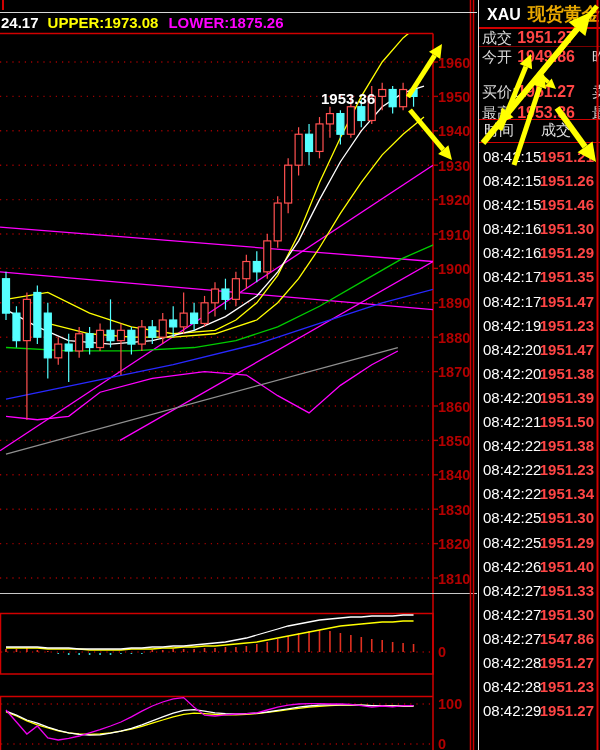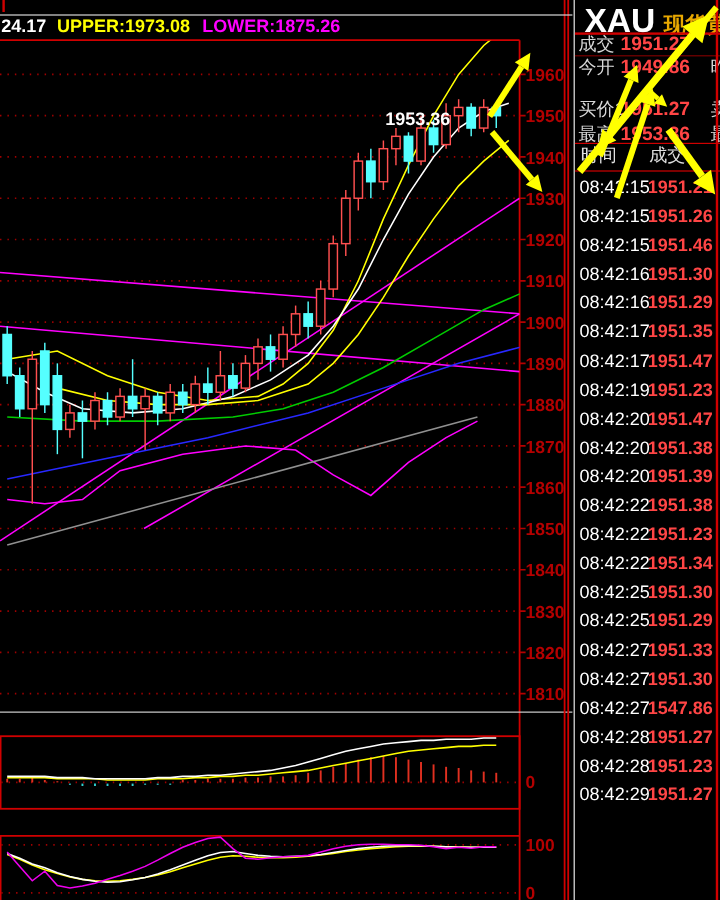--- a/index.html
+++ b/index.html
@@ -8,21 +8,21 @@
   svg{position:absolute;left:0;top:0;}
   #csvg{z-index:1;}
   #asvg{z-index:10;pointer-events:none;}
   #toptick{position:absolute;left:2px;top:0;width:2px;height:10px;background:#d00000;z-index:2;}
   #topline{position:absolute;left:0;top:12px;width:477px;height:1px;background:#d8d8d8;z-index:2;}
   #toptext{position:absolute;left:1px;top:14px;z-index:3;font-size:15px;font-weight:700;white-space:nowrap;}
   #toptext .w{color:#ffffff;} #toptext .y{color:#ffff00;margin-left:9px;} #toptext .m{color:#ff00ff;margin-left:10px;}
   #qpanel{position:absolute;left:478px;top:0;width:122px;height:750px;background:#000;z-index:4;
           border-left:1px solid #e8e8e8;box-sizing:border-box;overflow:hidden;}
   .qtitle{position:absolute;left:0;top:2px;width:100%;white-space:nowrap;}
-  .qtitle .sym{color:#fff;font-size:28px;font-weight:700;margin-left:8px;}
+  .qtitle .sym{color:#fff;font-size:16px;font-weight:700;margin-left:8px;}
   .qtitle .nm{color:#e8a800;font-size:18px;font-weight:700;margin-left:7px;}
   .hsep{position:absolute;left:0;width:100%;height:2px;background:#d00000;}
   .hsep.dark{height:1px;background:#7a0000;}
   .qrow{position:absolute;left:0;width:100%;height:18px;line-height:18px;}
   .qrow .lb{position:absolute;left:3px;color:#d8d8d8;font-size:15px;}
   .qrow .vl{position:absolute;right:25px;color:#ff4545;font-size:16px;font-weight:700;}
   .qrow .edge{position:absolute;right:0;width:8px;overflow:hidden;color:#d8d8d8;font-size:15px;}
   .lhead{position:absolute;left:0;top:121px;width:100%;height:18px;line-height:18px;color:#e0e0e0;font-size:15px;}
   .lhead .t1{position:absolute;left:5px;} .lhead .t2{position:absolute;left:62px;}
   #trades{position:absolute;left:0;top:145px;width:100%;}
@@ -323,38 +323,46 @@
         </div>
         <div class="trow">
           <span class="tm">08:42:20</span>
           <span class="pr">1951.38</span>
         </div>
         <div class="trow">
           <span class="tm">08:42:20</span>
           <span class="pr">1951.39</span>
         </div>
         <div class="trow">
+          <span class="tm">08:42:21</span>
+          <span class="pr">1951.50</span>
+        </div>
+        <div class="trow">
           <span class="tm">08:42:22</span>
           <span class="pr">1951.38</span>
         </div>
         <div class="trow">
           <span class="tm">08:42:22</span>
           <span class="pr">1951.23</span>
         </div>
         <div class="trow">
           <span class="tm">08:42:22</span>
           <span class="pr">1951.34</span>
         </div>
         <div class="trow">
           <span class="tm">08:42:25</span>
           <span class="pr">1951.30</span>
         </div>
         <div class="trow">
           <span class="tm">08:42:25</span>
           <span class="pr">1951.29</span>
+        </div>
+        <div class="trow">
+          <span class="tm">08:42:26</span>
+          <span class="pr">1951.40</span>
         </div>
         <div class="trow">
           <span class="tm">08:42:27</span>
           <span class="pr">1951.33</span>
         </div>
         <div class="trow">
           <span class="tm">08:42:27</span>
           <span class="pr">1951.30</span>
         </div>
         <div class="trow">

